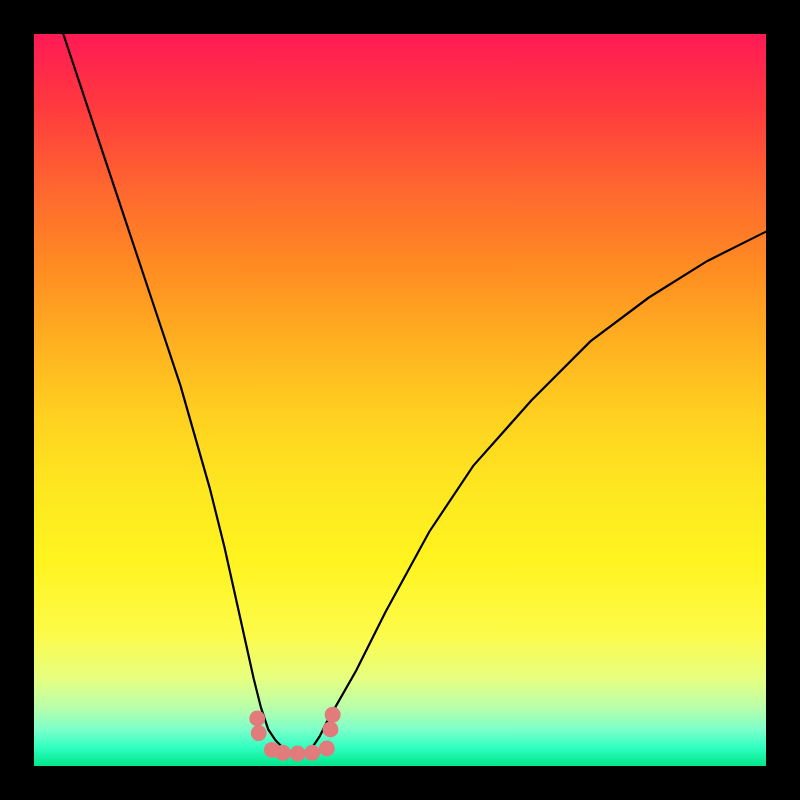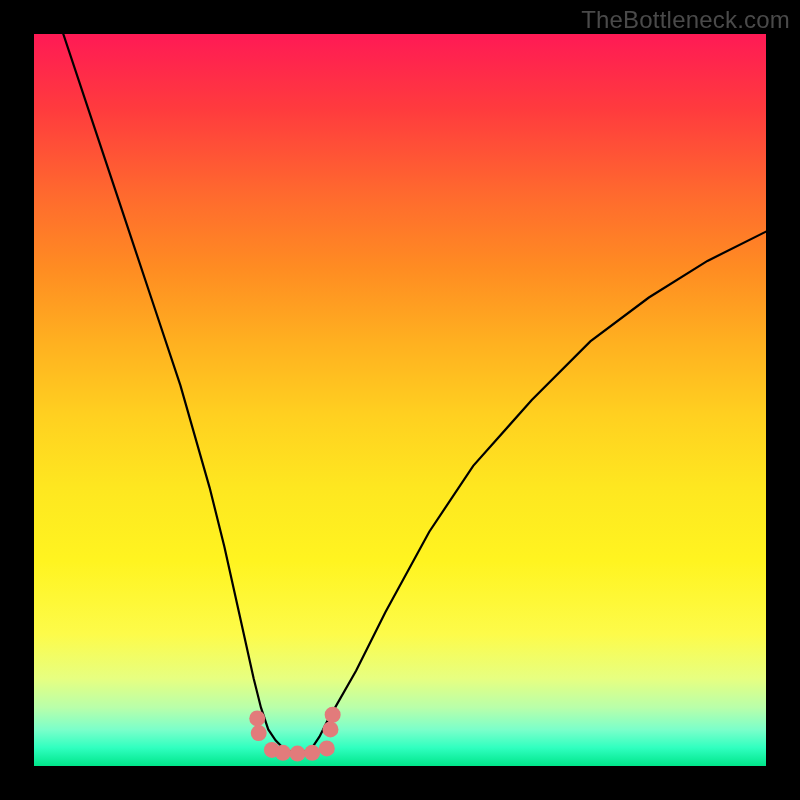--- a/index.html
+++ b/index.html
@@ -55,21 +55,20 @@
     color: #4a4a4a;
     font-size: 24px;
     font-weight: 500;
     letter-spacing: 0.2px;
   }
 </style>
 </head>
 <body>
 
 <div class="frame">
-  <div class="watermark">TheBottleneck.com</div>
   <div class="plot">
     <svg class="curves" viewBox="0 0 732 732" preserveAspectRatio="none">
       <g id="series-group">
           <path d="M29.28 0.00 L58.56 87.84 L87.84 175.68 L117.12 263.52 L146.40 351.36 L175.68 453.84 L190.32 512.40 L204.96 578.28 L219.60 644.16 L226.92 673.44 L234.24 695.40 L241.56 706.38 L248.88 713.70 L256.20 717.36 L263.52 718.82" fill="none" stroke="#000000" stroke-width="2.2" stroke-linecap="round"></path>
           <path d="M263.52 718.82 L270.84 717.36 L278.16 713.70 L285.48 702.72 L292.80 688.08 L322.08 636.84 L351.36 578.28 L395.28 497.76 L439.20 431.88 L497.76 366.00 L556.32 307.44 L614.88 263.52 L673.44 226.92 L732.00 197.64" fill="none" stroke="#000000" stroke-width="2.2" stroke-linecap="round"></path>
         </g>
       <g id="marker-group">
           <circle cx="223.26" cy="684.42" r="8" fill="#e27b7b"></circle>
           <circle cx="224.72" cy="699.06" r="8" fill="#e27b7b"></circle>
           <circle cx="237.90" cy="715.90" r="8" fill="#e27b7b"></circle>

